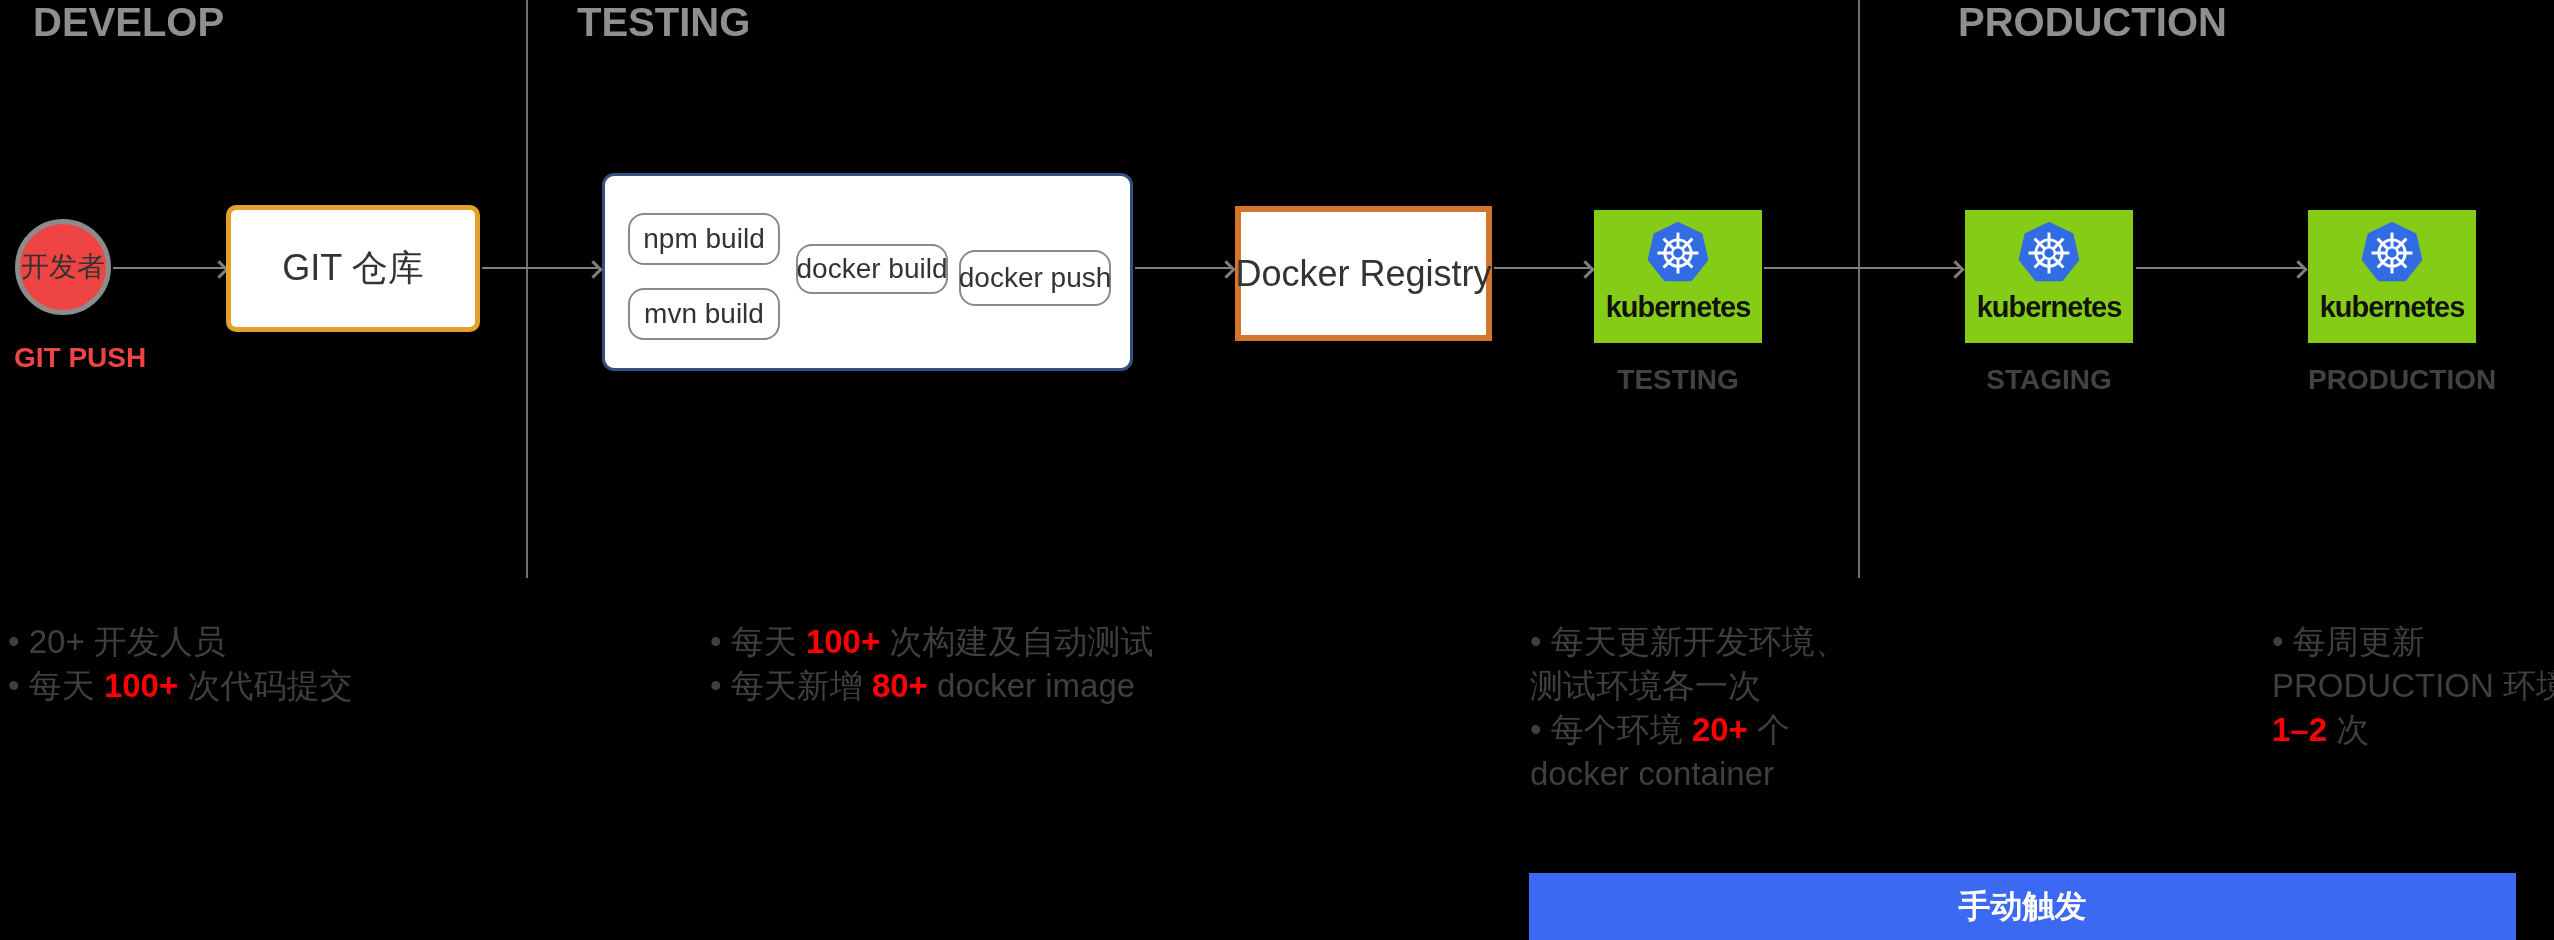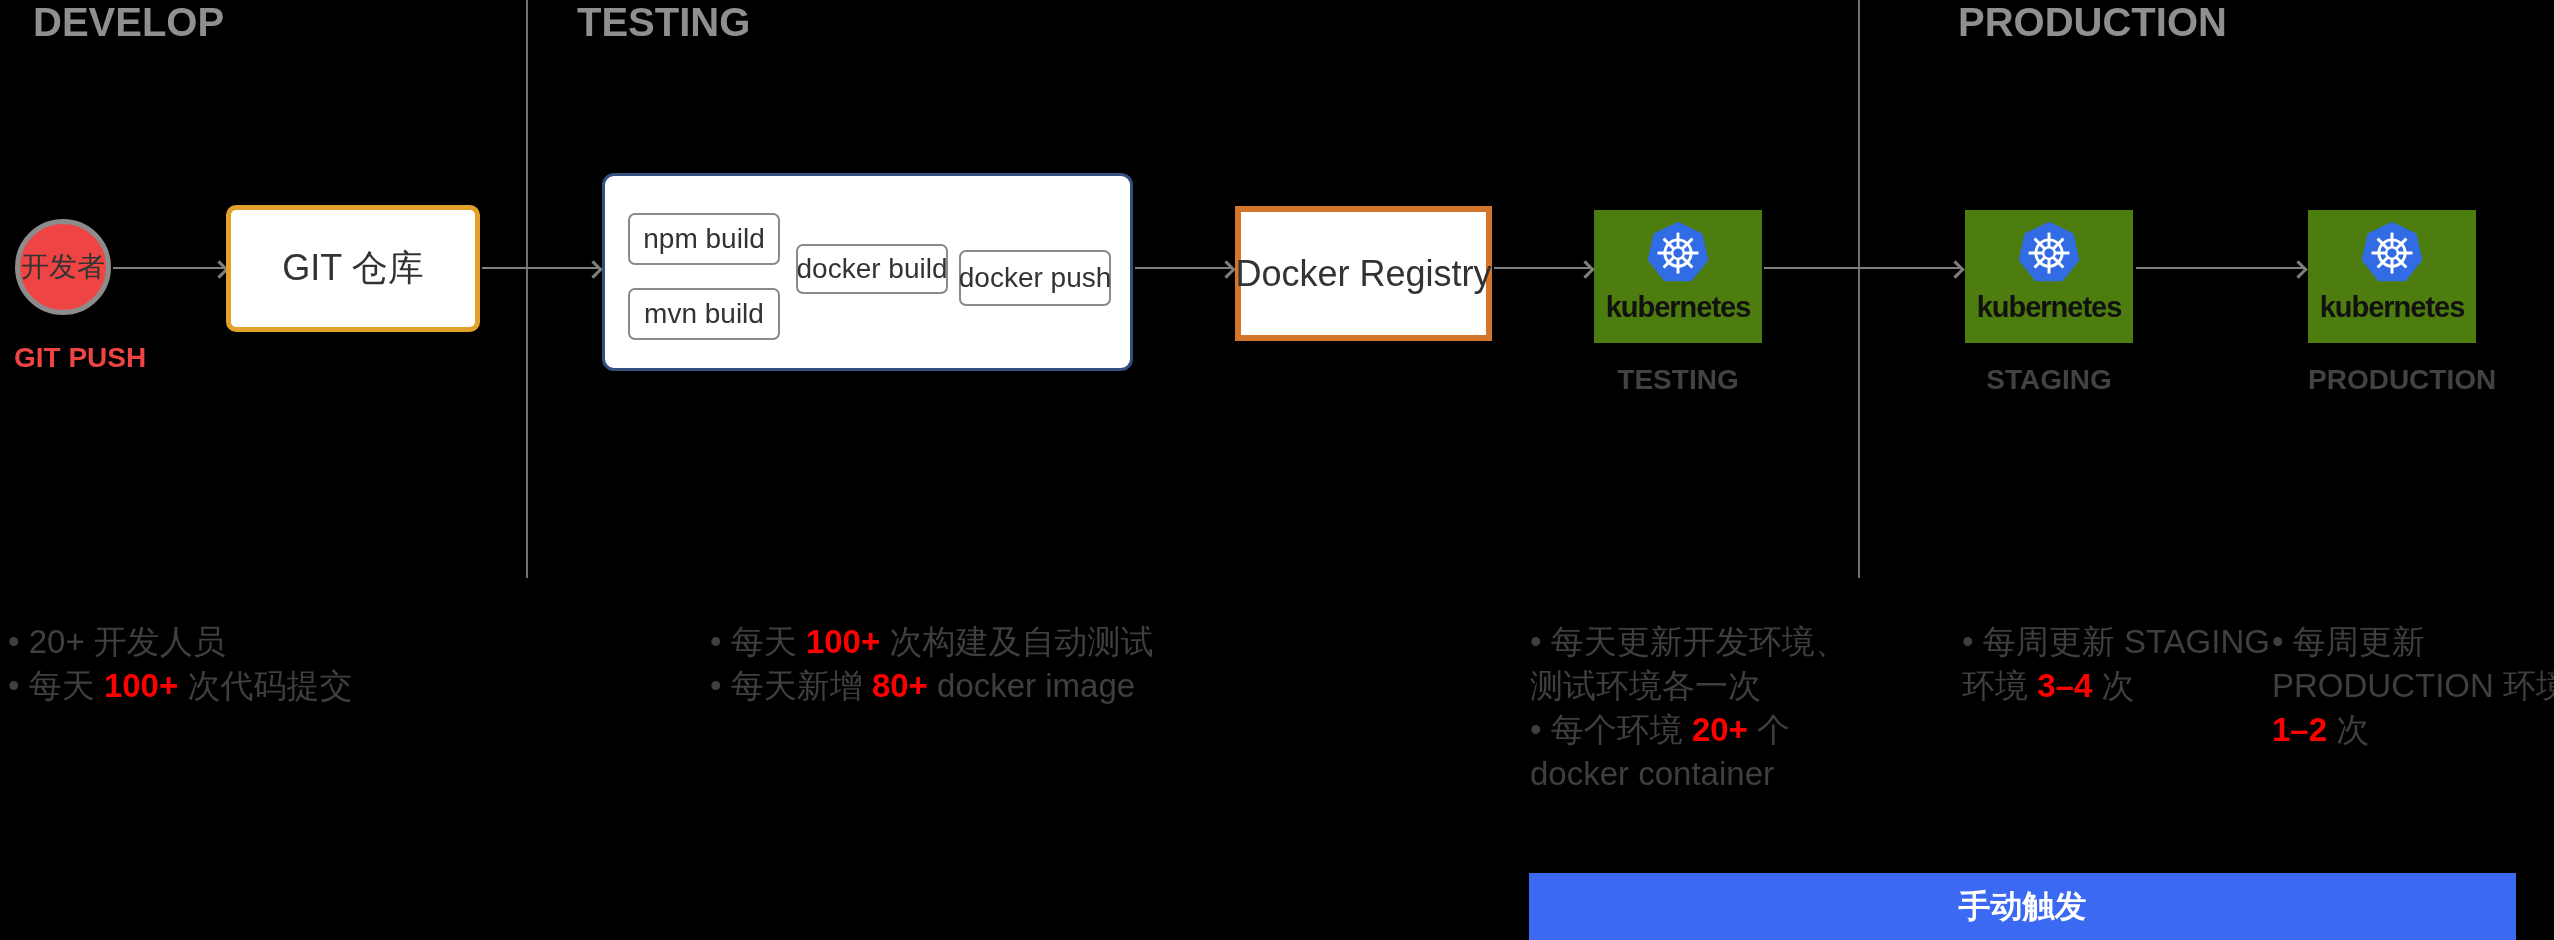--- a/index.html
+++ b/index.html
@@ -19,32 +19,32 @@
               background:#ef4444;border:5px solid #8C8C8C;box-sizing:border-box;
               display:flex;align-items:center;justify-content:center;font-size:28px;color:#333;}
   .git-push{position:absolute;left:2px;top:342px;width:160px;font-size:28px;font-weight:bold;color:#ef4444;margin-left:12px;}
 
   .git-box{position:absolute;left:226px;top:205px;width:254px;height:127px;background:#fff;
            border:5px solid #E2A12B;border-radius:10px;box-sizing:border-box;
            display:flex;align-items:center;justify-content:center;font-size:36px;color:#333;}
 
   .build-box{position:absolute;left:602px;top:173px;width:531px;height:198px;background:#fff;
              border:3px solid #33507E;border-radius:12px;box-sizing:border-box;}
-  .step{position:absolute;background:#fff;border:2px solid #8A8A8A;border-radius:7px;box-sizing:border-box;
+  .step{position:absolute;background:#fff;border:2px solid #8A8A8A;border-radius:16px;box-sizing:border-box;
         display:flex;align-items:center;justify-content:center;font-size:28px;color:#333;white-space:nowrap;}
   .step-npm{left:23px;top:37px;width:152px;height:52px;}
   .step-mvn{left:23px;top:112px;width:152px;height:52px;}
   .step-dbuild{left:191px;top:68px;width:152px;height:50px;}
   .step-dpush{left:354px;top:74px;width:152px;height:56px;}
 
   .registry-box{position:absolute;left:1235px;top:206px;width:257px;height:135px;background:#fff;
                 border:6px solid #D4752C;border-radius:0;box-sizing:border-box;
                 display:flex;align-items:center;justify-content:center;font-size:36px;color:#333;white-space:nowrap;}
 
-  .k8s-node{position:absolute;top:210px;width:168px;height:133px;background:#4d7c0f;
+  .k8s-node{position:absolute;top:210px;width:168px;height:133px;background:#84cc16;
             display:flex;flex-direction:column;align-items:center;justify-content:flex-start;padding-top:6px;box-sizing:border-box;}
   .k8s-node svg{display:block;}
   .k8s-word{font-size:29px;font-weight:bold;color:#111;letter-spacing:-1px;line-height:30px;margin-top:-2px;}
   .env-label{position:absolute;top:364px;width:168px;text-align:center;font-size:28px;font-weight:bold;color:#424242;white-space:nowrap;}
 
   
   .ann{position:absolute;top:620px;font-size:33px;line-height:44px;color:#3F3F3F;}
   .ann .red{color:#FF0000;font-weight:bold;}
   .ann-line{white-space:nowrap;}
 
@@ -148,24 +148,20 @@
   <div class="ann" style="left:710px">
       <div class="ann-line"><span>• 每天 </span><span class="red">100+</span><span> 次构建及自动测试</span></div>
       <div class="ann-line"><span>• 每天新增 </span><span class="red">80+</span><span> docker image</span></div>
     </div>
   <div class="ann" style="left:1530px">
       <div class="ann-line"><span>• 每天更新开发环境、</span></div>
       <div class="ann-line"><span>测试环境各一次</span></div>
       <div class="ann-line"><span>• 每个环境 </span><span class="red">20+</span><span> 个</span></div>
       <div class="ann-line"><span>docker container</span></div>
     </div>
-  <div class="ann" style="left:1962px">
-      <div class="ann-line"><span>• 每周更新 STAGING</span></div>
-      <div class="ann-line"><span>环境 </span><span class="red">3–4</span><span> 次</span></div>
-    </div>
   <div class="ann" style="left:2272px">
       <div class="ann-line"><span>• 每周更新</span></div>
       <div class="ann-line"><span>PRODUCTION 环境</span></div>
       <div class="ann-line"><span class="red">1–2</span><span> 次</span></div>
     </div>
 
   <div class="bar bar-manual">
     <span>手动触发</span>
   </div>
 

